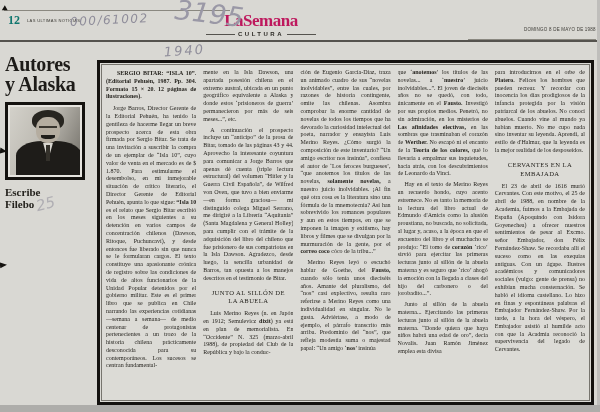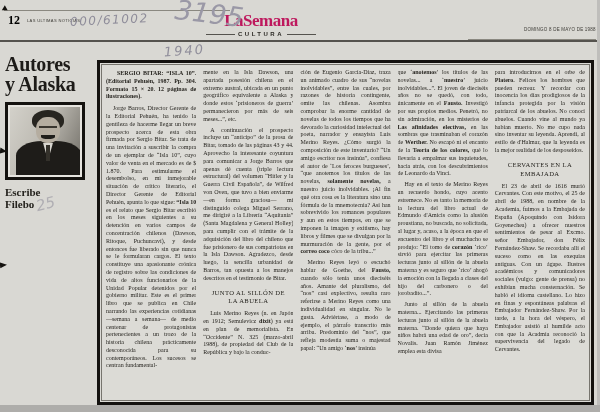--- a/index.html
+++ b/index.html
@@ -4,21 +4,21 @@
 <style>
   * { margin:0; padding:0; box-sizing:border-box; }
   html,body { width:600px; height:412px; }
   body { position:relative; background:#cfcecb; font-family:"Liberation Serif", serif; overflow:hidden; }
   .paper { position:absolute; inset:0; background:#d9d8d3; }
   .scan-bottom { position:absolute; left:0; right:0; bottom:0; height:7px; background:#aeadaa; }
   .scan-right { position:absolute; right:0; top:0; width:3px; height:100%; background:#bfbebb; }
 
   
   .rule-left { position:absolute; left:4px; top:10px; width:226px; height:1px; background:#8a8880; }
-  .pageno { position:absolute; left:8px; top:13px; font-size:12px; font-weight:bold; color:#000000; }
+  .pageno { position:absolute; left:8px; top:13px; font-size:12px; font-weight:bold; color:#0f766e; }
   .pubname { position:absolute; left:27px; top:19px; font-size:6px; letter-spacing:.5px; color:#3c3a35;
              font-family:"Liberation Sans",sans-serif; transform:scale(.68); transform-origin:left top; white-space:nowrap; }
   .masthead { position:absolute; left:206px; top:12px; width:110px; text-align:center; }
   .masthead-title { font-size:17px; font-weight:bold; letter-spacing:-.5px; color:#be185d; line-height:1; }
   .section-band { display:flex; align-items:center; gap:3px; margin-top:2px; }
   .section-band .ln { flex:1; height:1px; background:#55534e; }
   .section-label { font-size:6px; font-weight:bold; letter-spacing:2.5px; color:#2a2823;
                    font-family:"Liberation Sans",sans-serif; }
   .dateblock { position:absolute; left:468px; top:18px; width:128px; text-align:right;
                border-bottom:1px solid #8a8880; padding-bottom:3px; }

